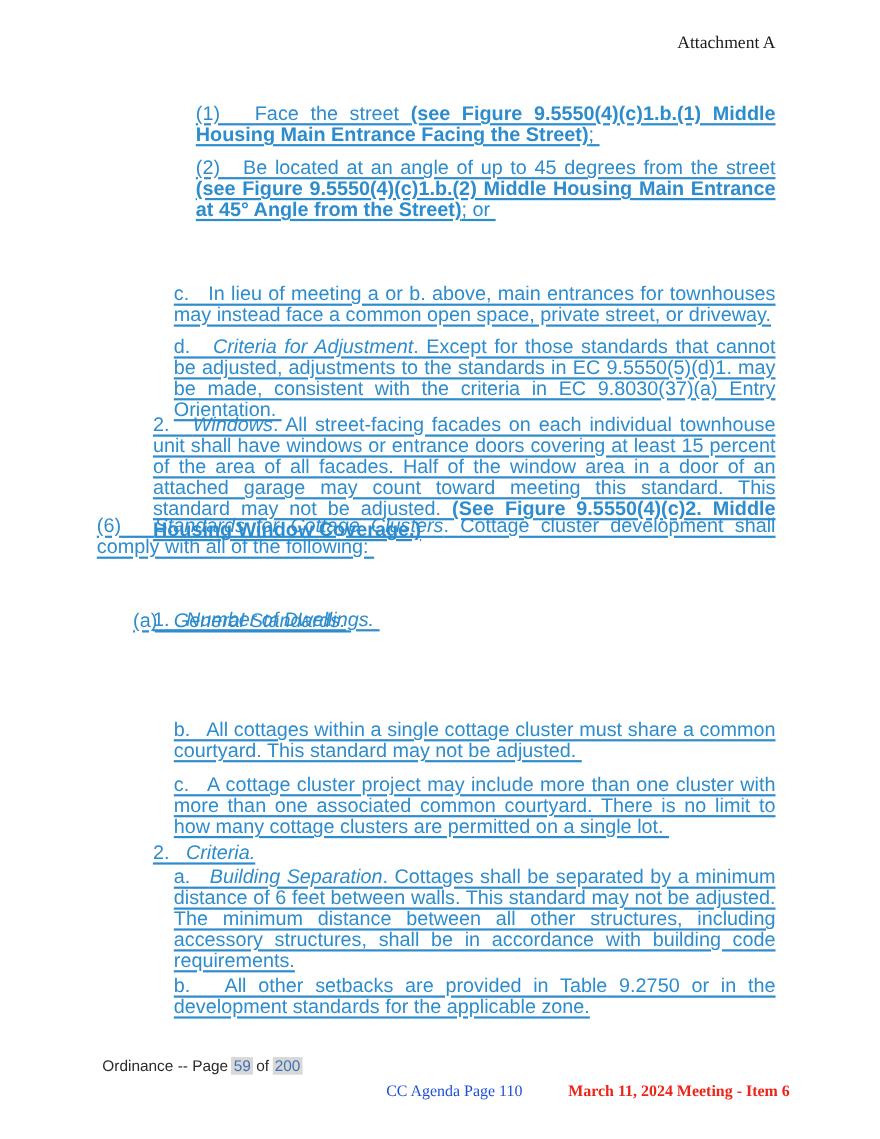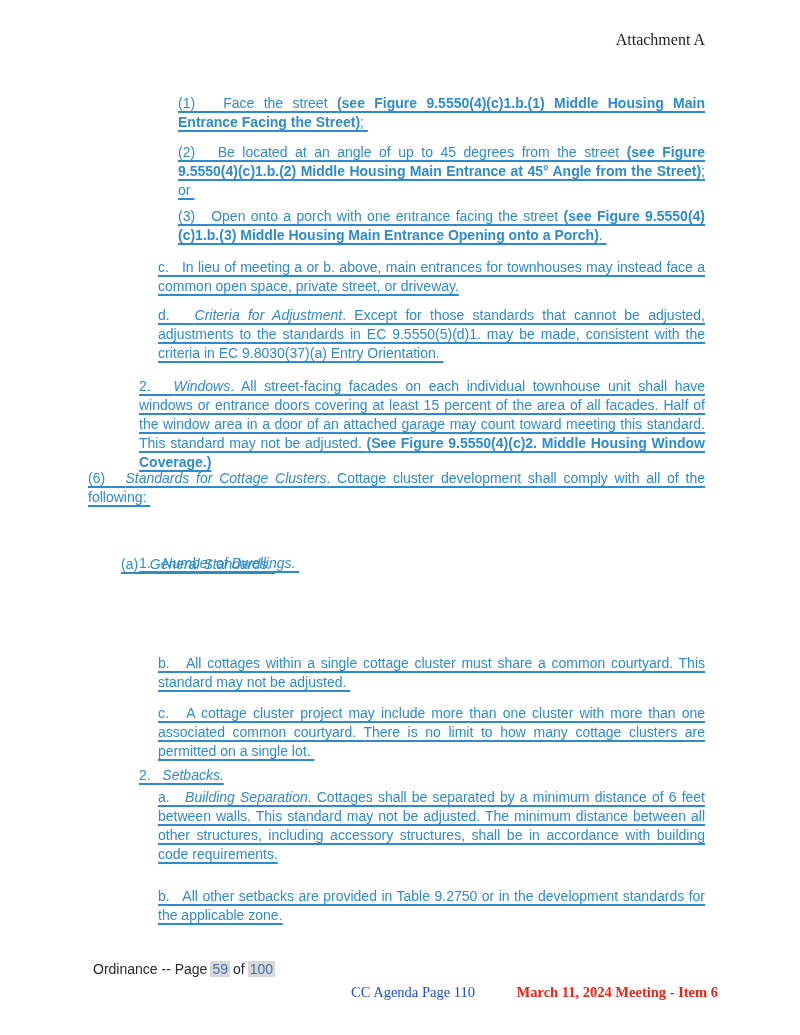--- a/index.html
+++ b/index.html
@@ -14,21 +14,21 @@
     position:absolute;top:31px;right:95px;
     font-family:"Liberation Serif",serif;
     font-size:16px;color:#1c1c1c;
   }
   .body{
     position:absolute;left:88px;top:0;width:617px;height:100%;
   }
   .para{
     position:absolute;
     text-align:justify;
-    font-size:14px;line-height:19px;
+    font-size:18px;line-height:19px;
     color:var(--text-blue,#2d8ccd);
   }
   .para span{
     text-decoration:underline;
     text-decoration-thickness:1.5px;
     text-underline-offset:3px;
   }
   .para span.b{font-weight:bold;text-decoration-thickness:2px;}
   .para span.i{font-style:italic;}
   .indent-0{left:0;width:617px;}
@@ -65,33 +65,32 @@
 </style>
 </head>
 <body>
 
 <div class="page" style="--text-blue: #2d8ccd; --field-blue: #4170b0; --field-bg: #d8d8d8; --meeting-red: #ee2417;">
   <div class="attachment">Attachment A</div>
 
   <div class="body">
       <div class="para indent-4" style="top: 94px;"><span>(1)&nbsp;&nbsp; Face the street </span><span class="b">(see Figure 9.5550(4)(c)1.b.(1) Middle Housing Main Entrance Facing the Street)</span><span>;&nbsp;</span></div>
       <div class="para indent-4" style="top: 143px;"><span>(2)&nbsp;&nbsp; Be located at an angle of up to 45 degrees from the street </span><span class="b">(see Figure 9.5550(4)(c)1.b.(2) Middle Housing Main Entrance at 45° Angle from the Street)</span><span>; or&nbsp;</span></div>
-      <div class="para indent-4" style="top: 207px;"><span>(3)&nbsp;&nbsp; Open onto a porch with one entrance facing the street </span><span class="b">(see Figure 9.5550(4)(c)1.b.(3) Middle Housing Main Entrance Opening onto a Porch)</span><span>.&nbsp;</span></div>
       <div class="para indent-3" style="top: 258px;"><span>c.&nbsp;&nbsp; In lieu of meeting a or b. above, main entrances for townhouses may instead face a common open space, private street, or driveway.</span></div>
       <div class="para indent-3" style="top: 306px;"><span>d.&nbsp;&nbsp; </span><span class="i">Criteria for Adjustment</span><span>. Except for those standards that cannot be adjusted, adjustments to the standards in EC 9.5550(5)(d)1. may be made, consistent with the criteria in EC 9.8030(37)(a) Entry Orientation.&nbsp;</span></div>
       <div class="para indent-2" style="top: 377px;"><span>2.&nbsp;&nbsp; </span><span class="i">Windows</span><span>. All street-facing facades on each individual townhouse unit shall have windows or entrance doors covering at least 15 percent of the area of all facades. Half of the window area in a door of an attached garage may count toward meeting this standard. This standard may not be adjusted. </span><span class="b">(See Figure 9.5550(4)(c)2. Middle Housing Window Coverage.)</span></div>
       <div class="para indent-0" style="top: 469px;"><span>(6)&nbsp;&nbsp; </span><span class="i">Standards for Cottage Clusters</span><span>. Cottage cluster development shall comply with all of the following:&nbsp;</span></div>
       <div class="para indent-1" style="top: 523px;"><span>(a)&nbsp;&nbsp; </span><span class="i">General Standards.&nbsp;</span></div>
       <div class="para indent-2" style="top: 554px;"><span>1.&nbsp;&nbsp; </span><span class="i">Number of Dwellings.&nbsp;</span></div>
       <div class="para indent-3" style="top: 654px;"><span>b.&nbsp;&nbsp; All cottages within a single cottage cluster must share a common courtyard. This standard may not be adjusted.&nbsp;</span></div>
       <div class="para indent-3" style="top: 704px;"><span>c.&nbsp;&nbsp; A cottage cluster project may include more than one cluster with more than one associated common courtyard. There is no limit to how many cottage clusters are permitted on a single lot.&nbsp;</span></div>
-      <div class="para indent-2" style="top: 766px;"><span>2.&nbsp;&nbsp; </span><span class="i">Setbacks.</span></div>
+      <div class="para indent-2" style="top: 766px;"><span>2.&nbsp;&nbsp; </span><span class="i">Criteria.</span></div>
       <div class="para indent-3" style="top: 788px;"><span>a.&nbsp;&nbsp; </span><span class="i">Building Separation</span><span>. Cottages shall be separated by a minimum distance of 6 feet between walls. This standard may not be adjusted. The minimum distance between all other structures, including accessory structures, shall be in accordance with building code requirements.</span></div>
       <div class="para indent-3" style="top: 887px;"><span>b.&nbsp;&nbsp; All other setbacks are provided in Table 9.2750 or in the development standards for the applicable zone.</span></div>
     </div>
 
-  <div class="footer-ordinance"><span>Ordinance -- Page</span><span class="field">59</span><span>of</span><span class="field">100</span></div>
+  <div class="footer-ordinance"><span>Ordinance -- Page</span><span class="field">59</span><span>of</span><span class="field">200</span></div>
 
   <div class="footer-row">
     <span class="agenda">CC Agenda Page 110</span>
     <span class="meeting">March 11, 2024 Meeting - Item 6</span>
   </div>
 </div>
 
 </body></html>

